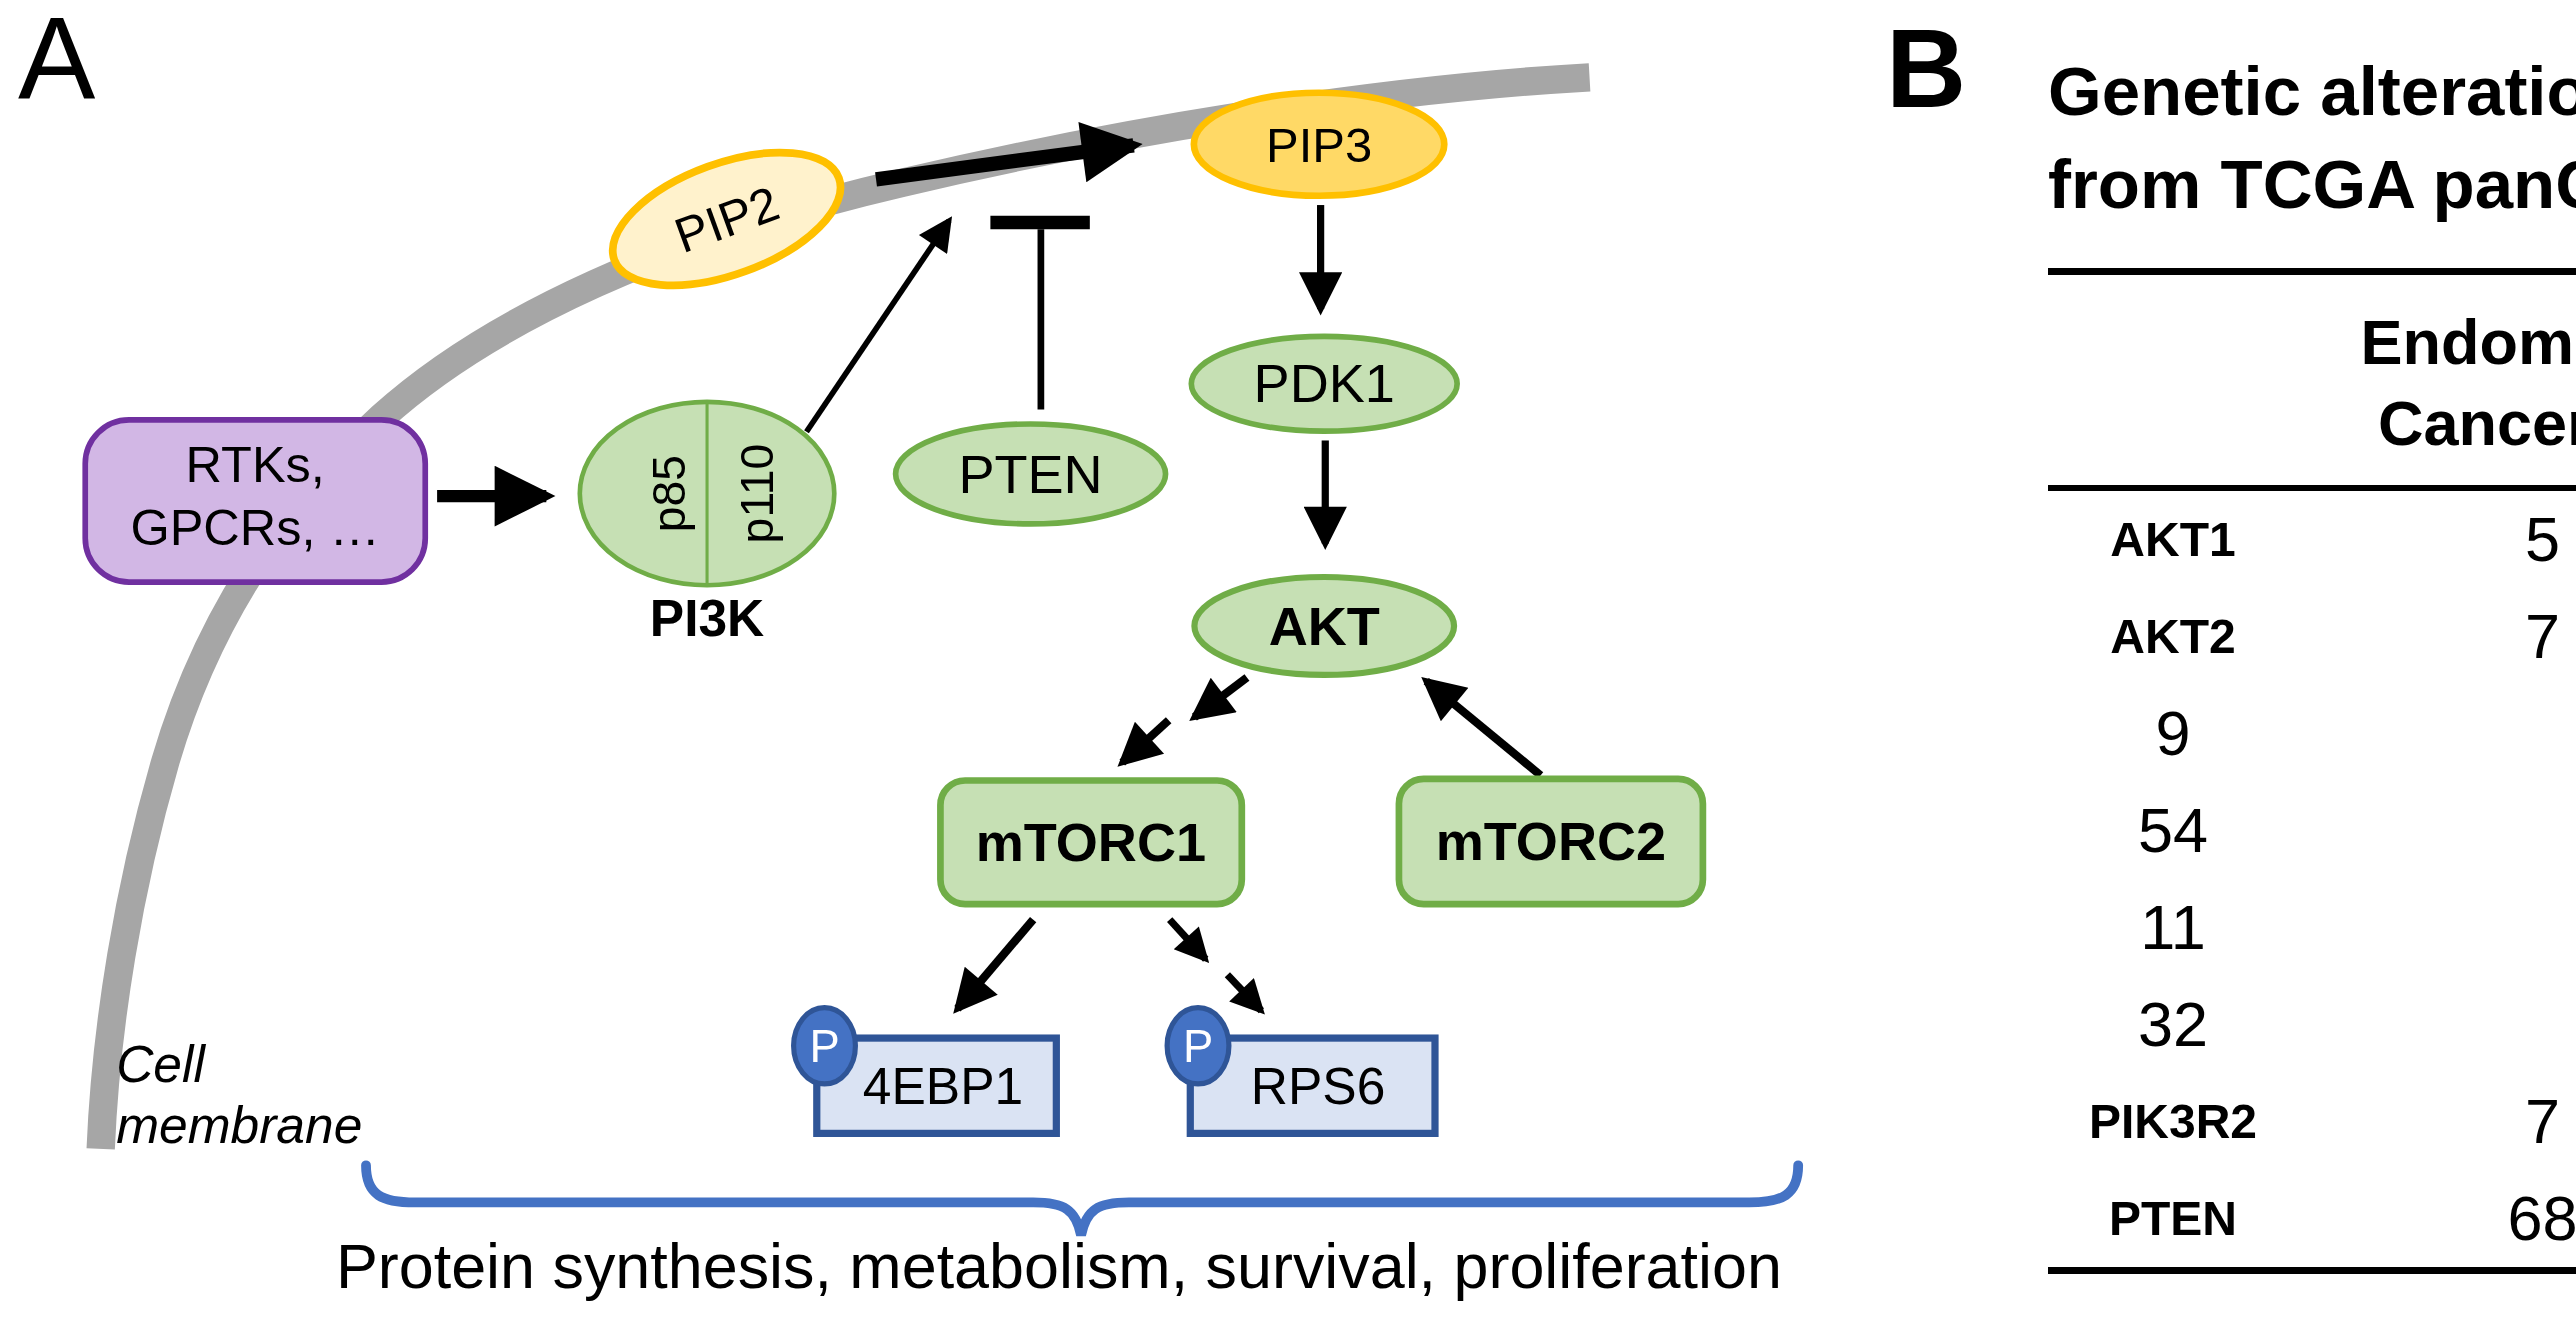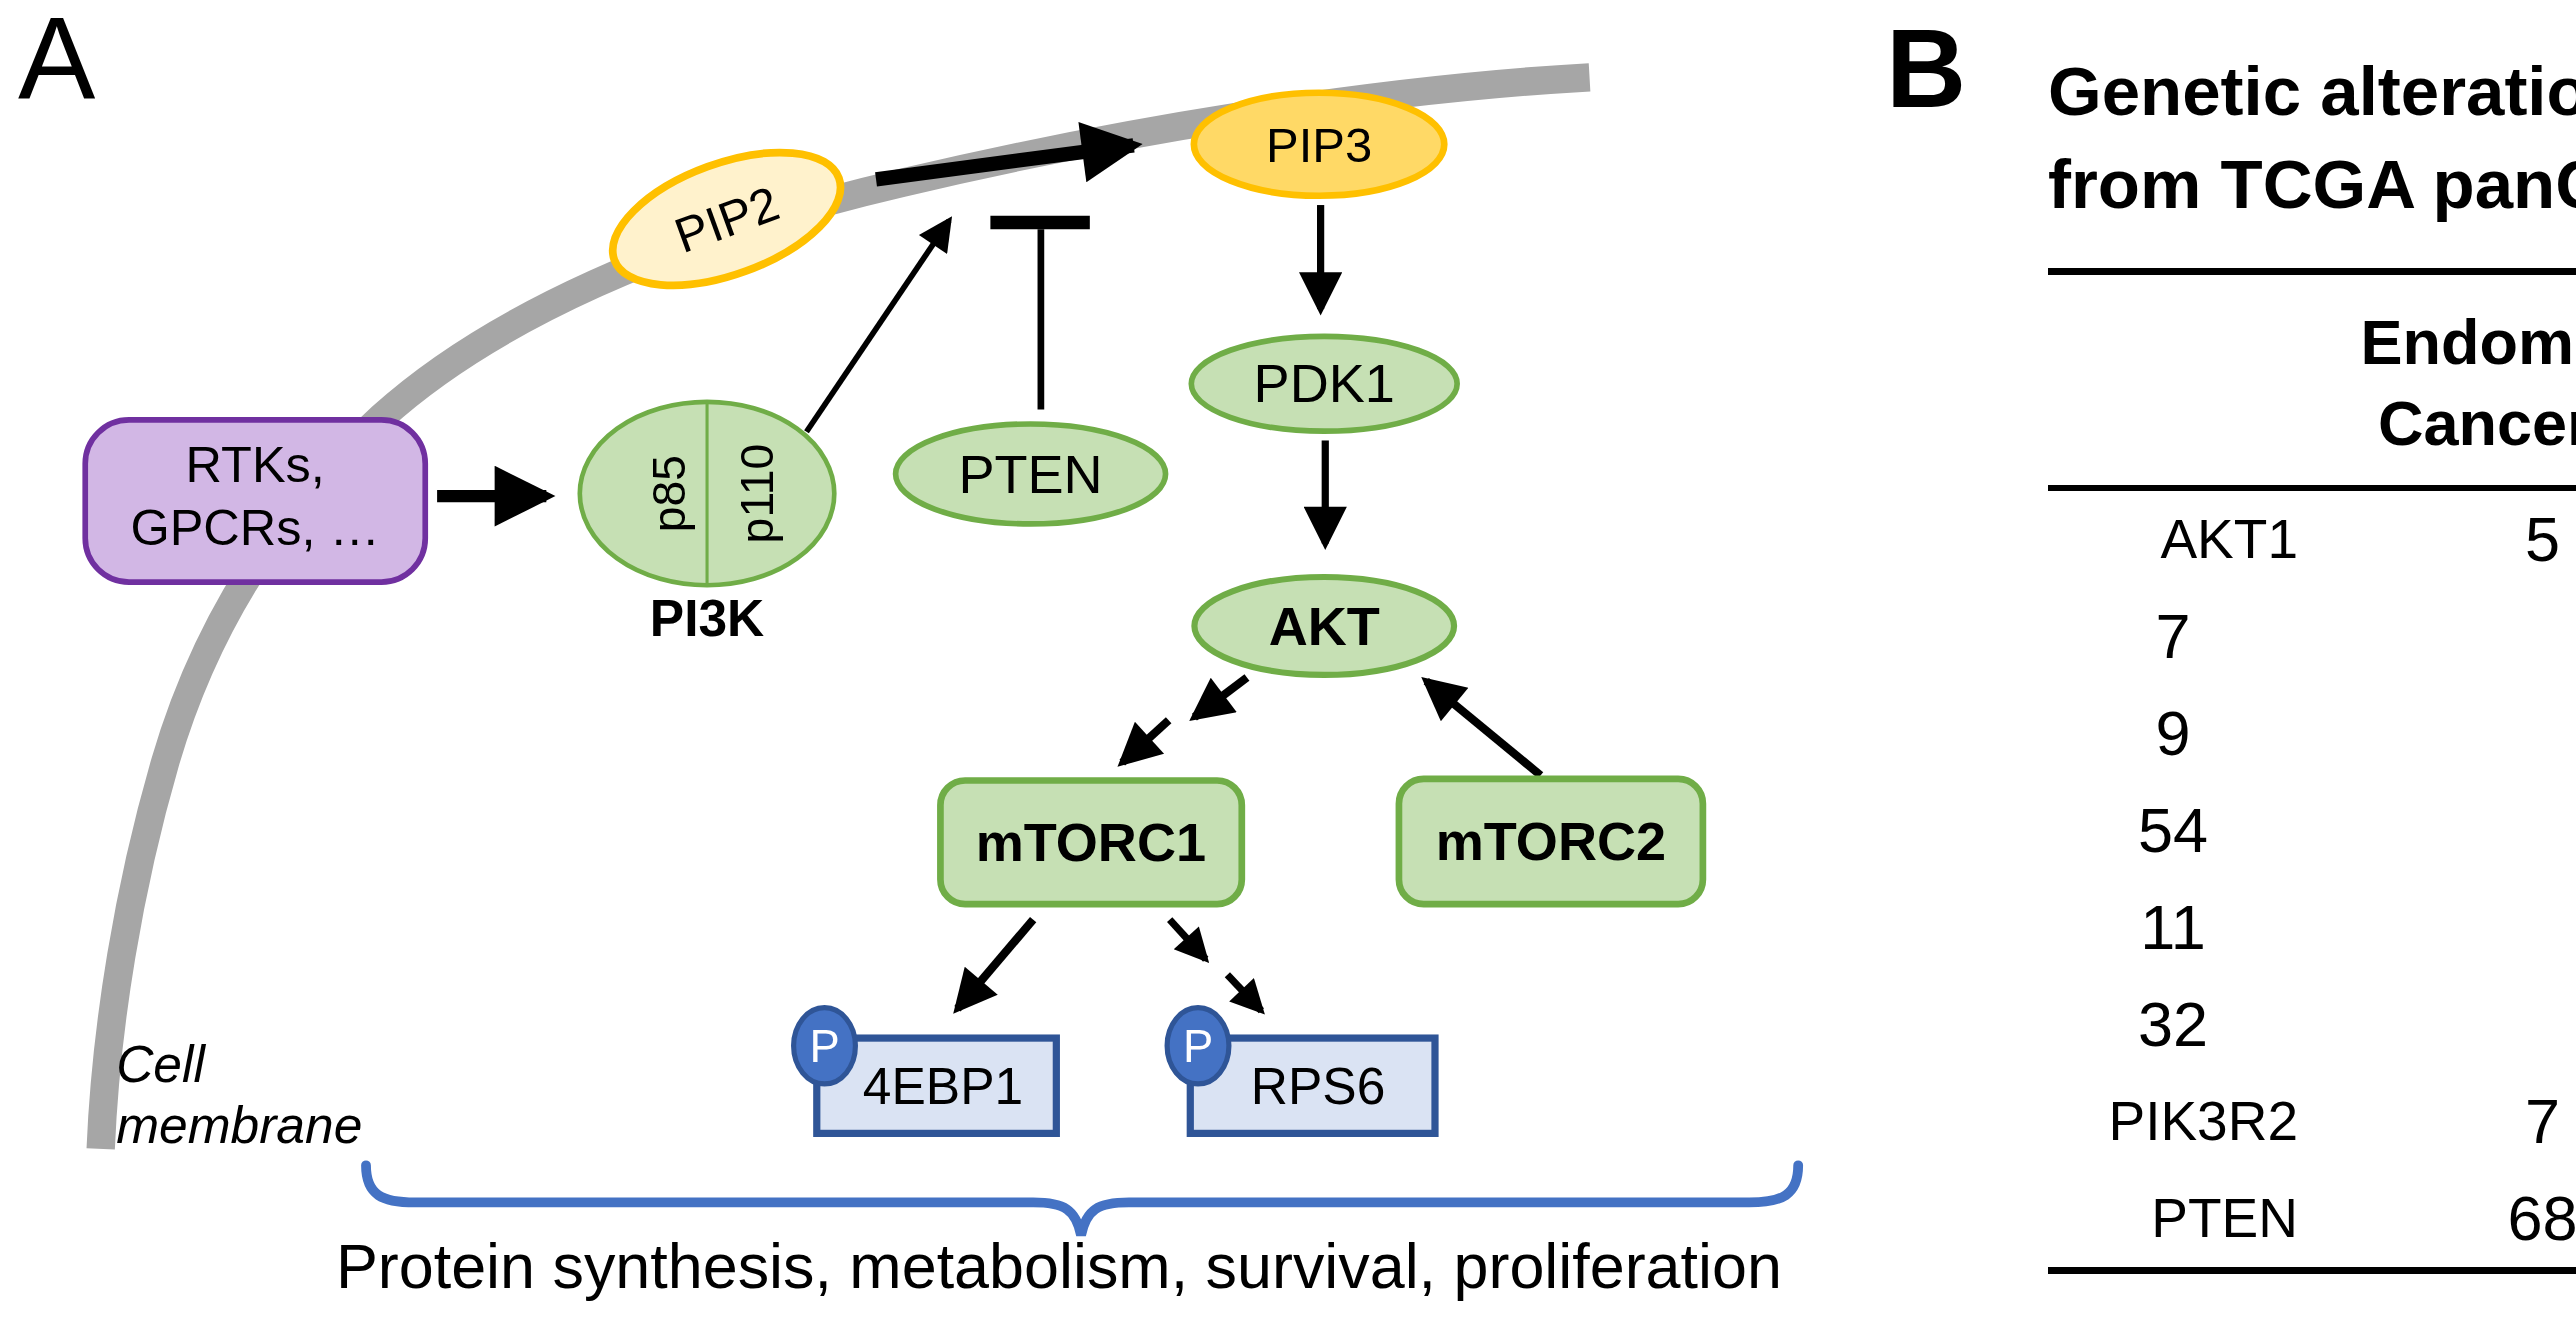--- a/index.html
+++ b/index.html
@@ -10,21 +10,21 @@
   #label-b{left:1886px;top:5.2px;font-size:111px;font-weight:700;}
   svg text{font-family:"Liberation Sans",sans-serif;}
   
   #tableB{position:absolute;left:2048px;top:268px;width:1615px;}
   #tableB .toprule{height:7.2px;background:#000;}
   #tableB .botrule{height:7.2px;background:#000;}
   #tableB .header{display:grid;grid-template-columns:250px 489px 459px 417px;
     border-bottom:6.7px solid #000;padding:27px 0 20.6px 0;}
   #tableB .header .hcell{font-weight:700;font-size:63px;line-height:81px;text-align:center;color:#000;}
   #tableB .row{display:grid;grid-template-columns:250px 489px 459px 417px;height:97px;align-items:center;}
-  #tableB .gene{font-weight:400;font-size:55px;color:#000;text-align:right;}
+  #tableB .gene{font-weight:700;font-size:48px;color:#000;text-align:center;}
   #tableB .val{font-size:63px;color:#000;text-align:center;}
   #titleB{position:absolute;left:2048px;top:45px;width:1623px;font-weight:700;
     font-size:69px;line-height:93px;color:#000;white-space:nowrap;}
 </style>
 </head>
 <body>
 
 <div id="page">
 
   <div id="label-a" class="panel-label">A</div>
@@ -133,20 +133,21 @@
       </div>
 
     </div>
 
     <div class="row">
       <div class="gene">AKT1</div>
       <div class="val">5</div>
 
     </div>
     <div class="row">
+      <div class="gene">AKT2</div>
       <div class="val">7</div>
 
     </div>
     <div class="row">
       <div class="val">9</div>
 
     </div>
     <div class="row">
       <div class="val">54</div>
 

